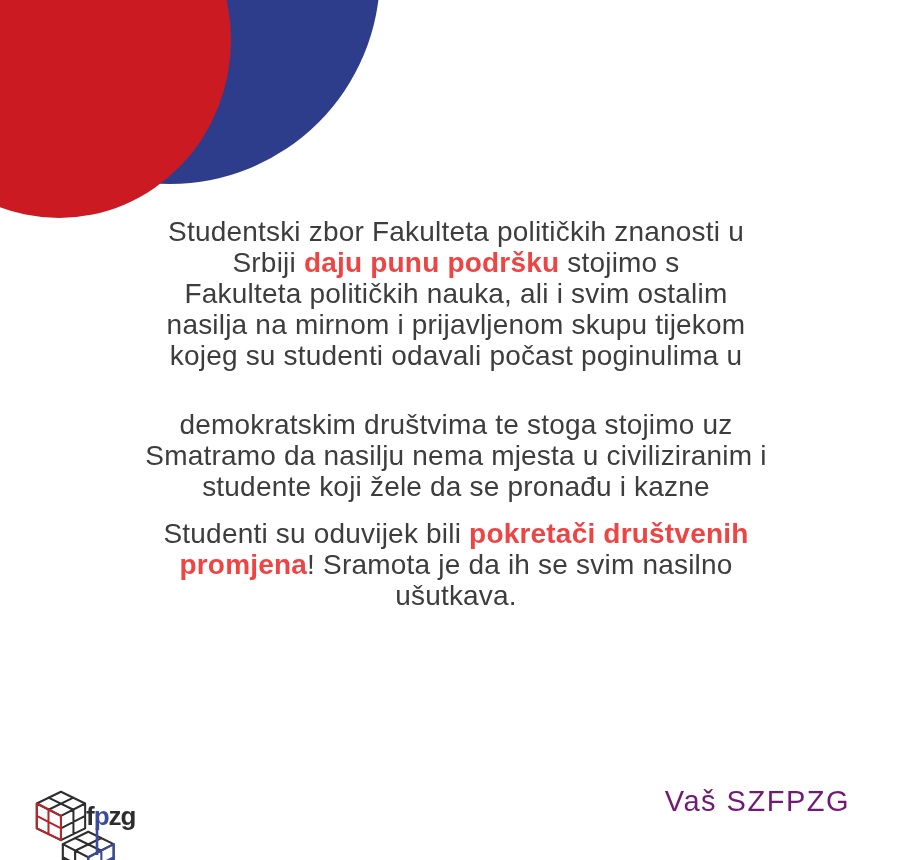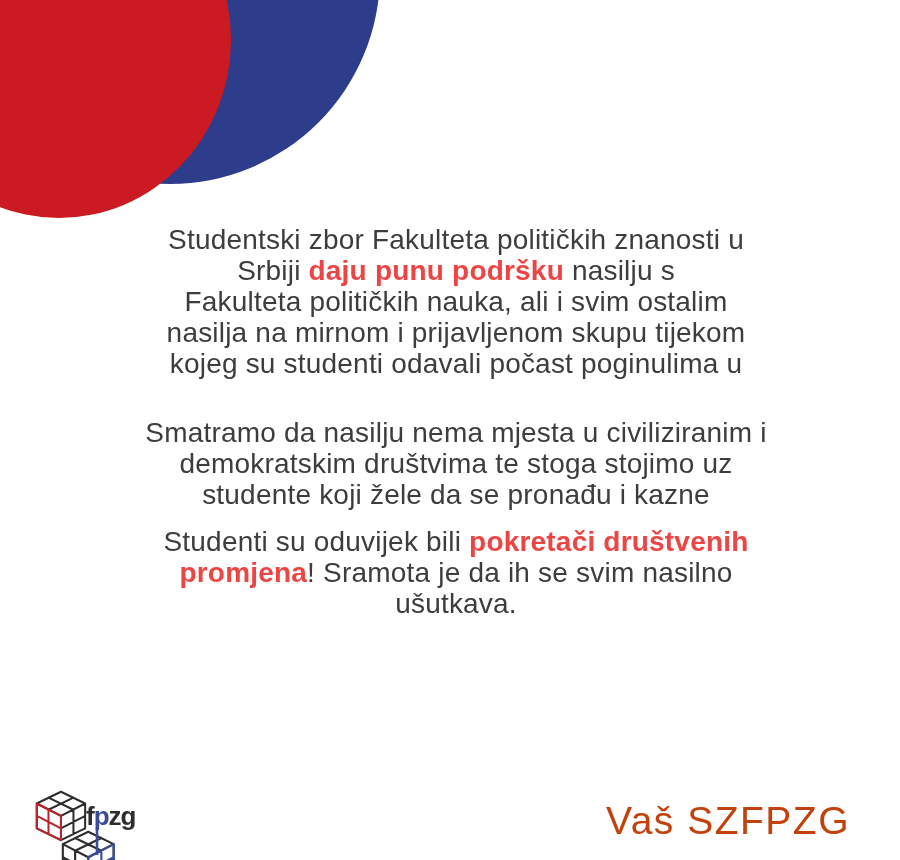--- a/index.html
+++ b/index.html
@@ -14,21 +14,21 @@
   .ellipse { position: absolute; border-radius: 50%; }
   .ellipse.blue {
     left: -40px; top: -236px; width: 420px; height: 420px;
     background: #2e3d8b; z-index: 1;
   }
   .ellipse.red {
     left: -113px; top: -138px; width: 344px; height: 356px;
     background: #cb1a21; z-index: 2;
   }
   .statement {
-    position: absolute; left: 0; top: 8px; width: 884px;
+    position: absolute; left: 0; top: 0; width: 884px;
     box-sizing: border-box;
     padding: 216px 28px 0 56px;
     text-align: center;
     z-index: 3;
   }
   .para { margin: 0; }
   .para.p2 { margin-top: 38px; }
   .para.p3 { margin-top: 16px; }
   .line {
     margin: 0;
@@ -42,49 +42,49 @@
   .line b { font-weight: 700; color: #ef4444; }
   .logo { position: absolute; left: 22px; top: 785px; z-index: 3; }
   .logo svg { display: block; overflow: visible; }
   .logo text {
     font-family: "Liberation Sans", "DejaVu Sans", sans-serif;
     font-weight: 700;
     font-size: 26px;
     letter-spacing: -1px;
   }
   .signature {
-    position: absolute; top: 804px; right: 50px;
-    font-size: 39px; line-height: 33px;
+    position: absolute; top: 785px; right: 50px;
+    font-size: 29px; line-height: 33px;
     letter-spacing: 1.5px;
-    color: #c2410c;
+    color: #701a75;
     z-index: 3;
     white-space: nowrap;
   }
 </style>
 </head>
 <body>
 
 <div class="canvas">
 
   <div class="ellipse blue"></div>
   <div class="ellipse red"></div>
 
   <div class="statement">
 
     <div class="para p1">
       <p class="line">Studentski zbor Fakulteta političkih znanosti u</p>
-      <p class="line"><span>Srbiji </span><b>daju punu podršku</b><span> nasilju s</span></p>
+      <p class="line"><span>Srbiji </span><b>daju punu podršku</b><span> stojimo s</span></p>
       <p class="line">Fakulteta političkih nauka, ali i svim ostalim</p>
       <p class="line">nasilja na mirnom i prijavljenom skupu tijekom</p>
       <p class="line">kojeg su studenti odavali počast poginulima u</p>
     </div>
 
     <div class="para p2">
+      <p class="line">demokratskim društvima te stoga stojimo uz</p>
       <p class="line">Smatramo da nasilju nema mjesta u civiliziranim i</p>
-      <p class="line">demokratskim društvima te stoga stojimo uz</p>
       <p class="line">studente koji žele da se pronađu i kazne</p>
     </div>
 
     <div class="para p3">
       <p class="line"><span>Studenti su oduvijek bili </span><b>pokretači društvenih</b></p>
       <p class="line"><b>promjena</b><span>! Sramota je da ih se svim nasilno</span></p>
       <p class="line">ušutkava.</p>
     </div>
 
   </div>

